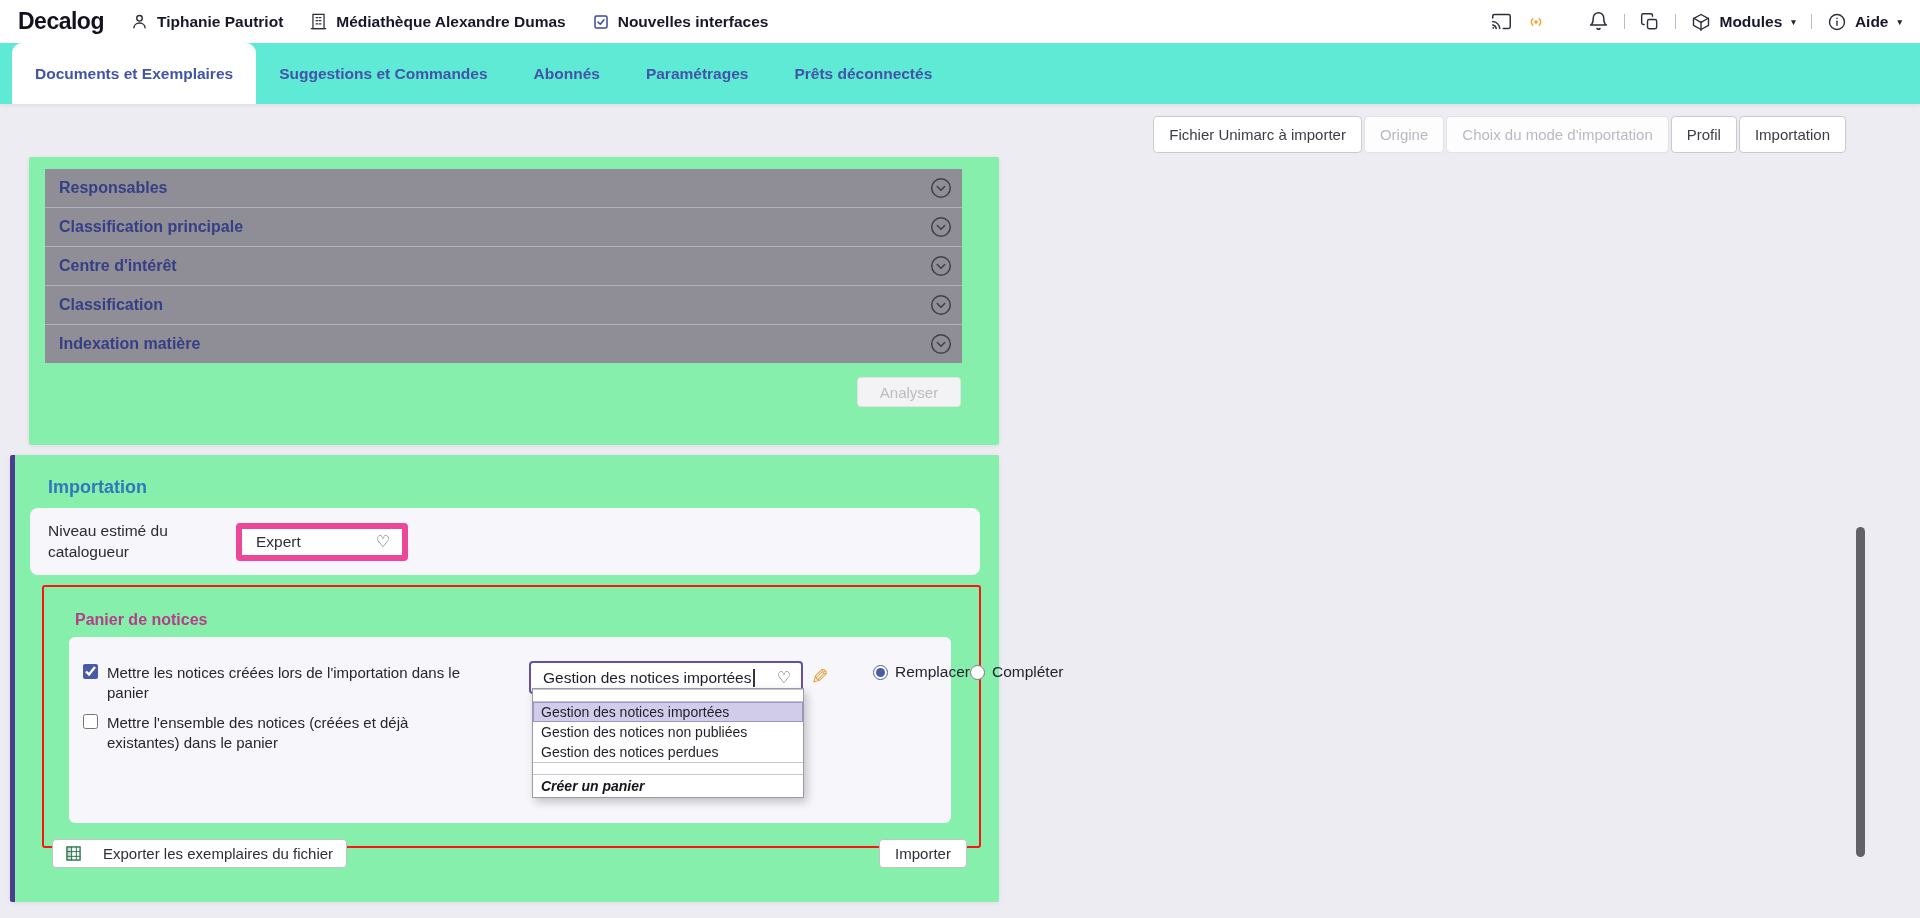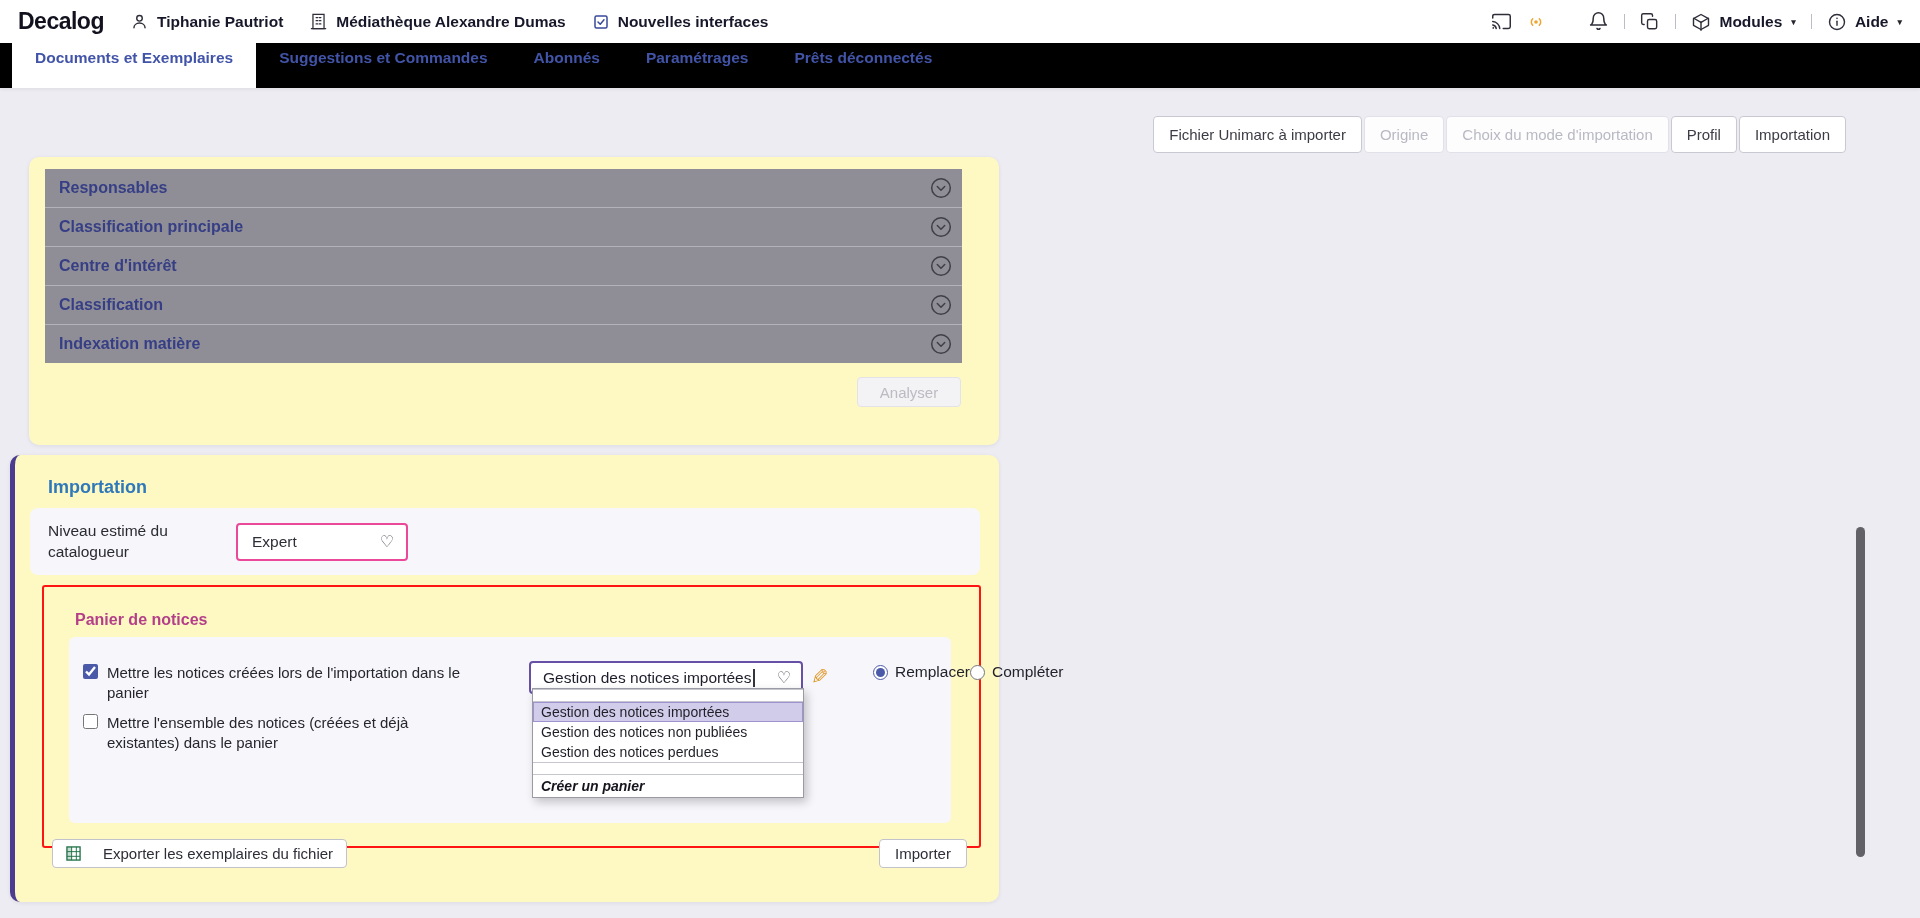--- a/index.html
+++ b/index.html
@@ -14,53 +14,53 @@
   .logo { font-size: 23px; font-weight: 800; color: #12121f; letter-spacing: -0.5px; cursor: pointer; }
   .tb-item { display: flex; align-items: center; gap: 8px; font-size: 15.5px; font-weight: 700; color: #17172a; cursor: pointer; white-space: nowrap; }
   .tb-right { margin-left: auto; display: flex; align-items: center; gap: 15px; }
   .tb-icon { display: flex; align-items: center; }
   .tb-icon.clickable { cursor: pointer; }
   .divider { width: 1px; height: 15px; background: #bcbcc6; }
   .caret { font-size: 9px; color: #26262e; margin-left: 1px; }
   .bell-gap { margin-left: 28px; }
 
   
-  .tabbar { position: absolute; top: 27px; left: 0; right: 0; height: 61px; background: #000000;
+  .tabbar { position: absolute; top: 43px; left: 0; right: 0; height: 61px; background: #5eead4;
             display: flex; align-items: stretch; padding-left: 12px; box-shadow: 0 1px 4px rgba(20,20,40,.08); z-index: 10; text-align: right; }
   .tab { display: flex; align-items: center; padding: 0 23px; font-size: 15.5px; font-weight: 700; color: #4254a8; cursor: pointer; white-space: nowrap; }
   .tab.active { background: #fff; border-radius: 10px 10px 0 0; }
 
   
   .content-bg { position: absolute; top: 104px; left: 0; right: 0; bottom: 0; background: #edecf2; }
 
   .wizard { position: absolute; top: 116px; right: 74px; display: flex; gap: 2px; z-index: 5; }
   .wbtn { height: 37px; padding: 0 15px; display: flex; align-items: center; background: #fff;
           border: 1px solid #c9c9d3; border-radius: 4px; font-size: 15px; color: #3c3c46; white-space: nowrap; }
   .wbtn.disabled { color: #b9b9c3; border-color: #e1e1e9; background: #fdfdfe; }
 
-  .card { position: absolute; background: #fef9c3; border-radius: 10px; box-shadow: 0 1px 4px rgba(30,30,60,.08); }
+  .card { position: absolute; background: #86efac; border-radius: 2px; box-shadow: 0 1px 4px rgba(30,30,60,.08); }
 
   
   .card1 { left: 29px; top: 157px; width: 970px; height: 288px; }
   .acc { position: absolute; left: 16px; top: 12px; width: 917px; background: #b3b2b9; }
   .acc-row { height: 38px; background: #8f8e96; display: flex; align-items: center; justify-content: space-between;
              padding: 0 10px 0 14px; margin-bottom: 1px; cursor: pointer; }
   .acc-row:last-child { margin-bottom: 0; }
   .acc-label { font-size: 16px; font-weight: 700; color: #363e85; }
   .analyser { position: absolute; top: 220px; right: 38px; height: 30px; width: 104px; display: flex; align-items: center;
               justify-content: center; background: #f3f3f5; border: 1px solid #e3e3e7; border-radius: 4px;
               font-size: 15px; color: #bbbbc2; cursor: default; }
 
   
   .card2 { left: 10px; top: 455px; width: 989px; height: 447px; border-left: 5px solid #4c3c90; }
   .c2-title { position: absolute; left: 33px; top: 22px; font-size: 18px; font-weight: 700; color: #2f79bb; }
   .panel1 { position: absolute; left: 15px; top: 53px; width: 950px; height: 67px; background: #f7f6fb;
             border-radius: 8px; display: flex; align-items: center; padding-left: 18px; }
   .niveau-label { width: 188px; font-size: 15.5px; color: #2b2b33; line-height: 1.3; }
-  .select { width: 172px; height: 38px; background: #fff; border: 2px solid #ec4899; border-radius: 4px;
+  .select { width: 172px; height: 38px; background: #fff; border: 6px solid #ec4899; border-radius: 4px;
             display: flex; align-items: center; padding: 0 12px 0 14px; font-size: 15.5px; color: #2e2e38; cursor: pointer; }
   .heart { margin-left: auto; font-size: 16px; color: #55555f; }
 
   .redbox { position: absolute; left: 27px; top: 130px; width: 939px; height: 263px; border: 2px solid #ff1414; border-radius: 3px; }
   .pn-title { position: absolute; left: 31px; top: 24px; font-size: 16px; font-weight: 700; color: #b43f88; }
   .panel2 { position: absolute; left: 25px; top: 50px; width: 882px; height: 186px; background: #f7f6fb; border-radius: 6px; }
 
   .chk-list { position: absolute; left: 14px; top: 26px; width: 398px; display: flex; flex-direction: column; gap: 11px; }
   .chk { display: flex; align-items: flex-start; gap: 9px; font-size: 15px; color: #26262e; line-height: 1.3; cursor: default; }
   .chk input { width: 15px; height: 15px; margin-top: 1px; accent-color: #4a5aa8; cursor: pointer; flex: none; }

